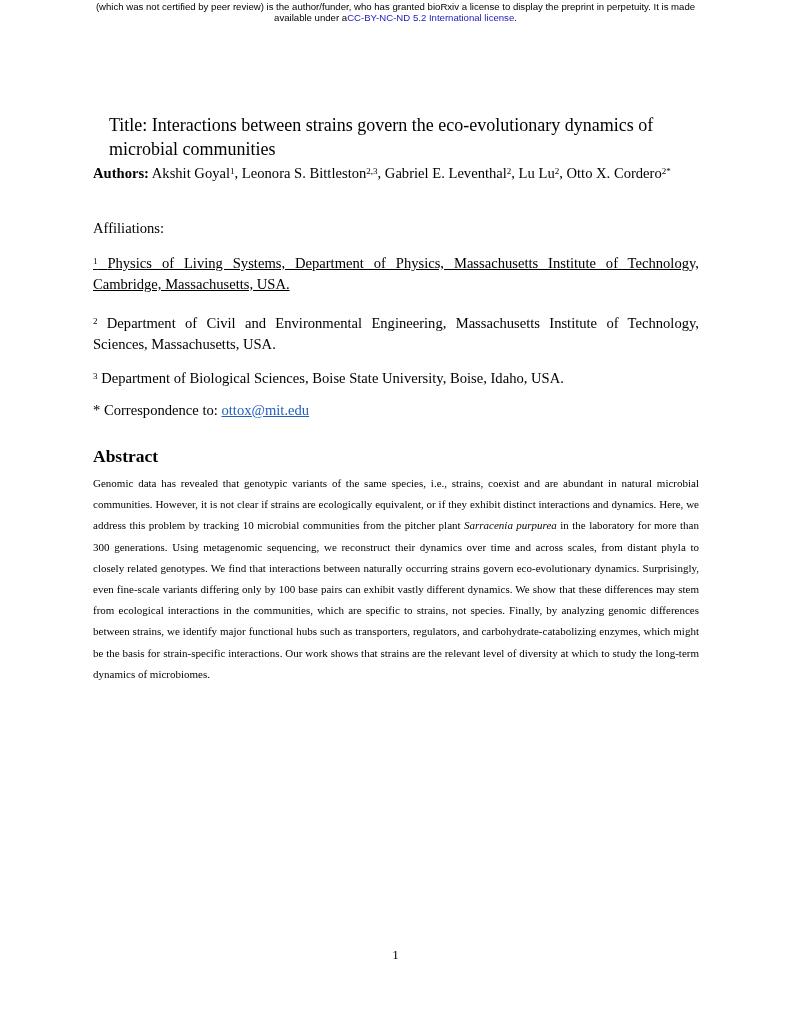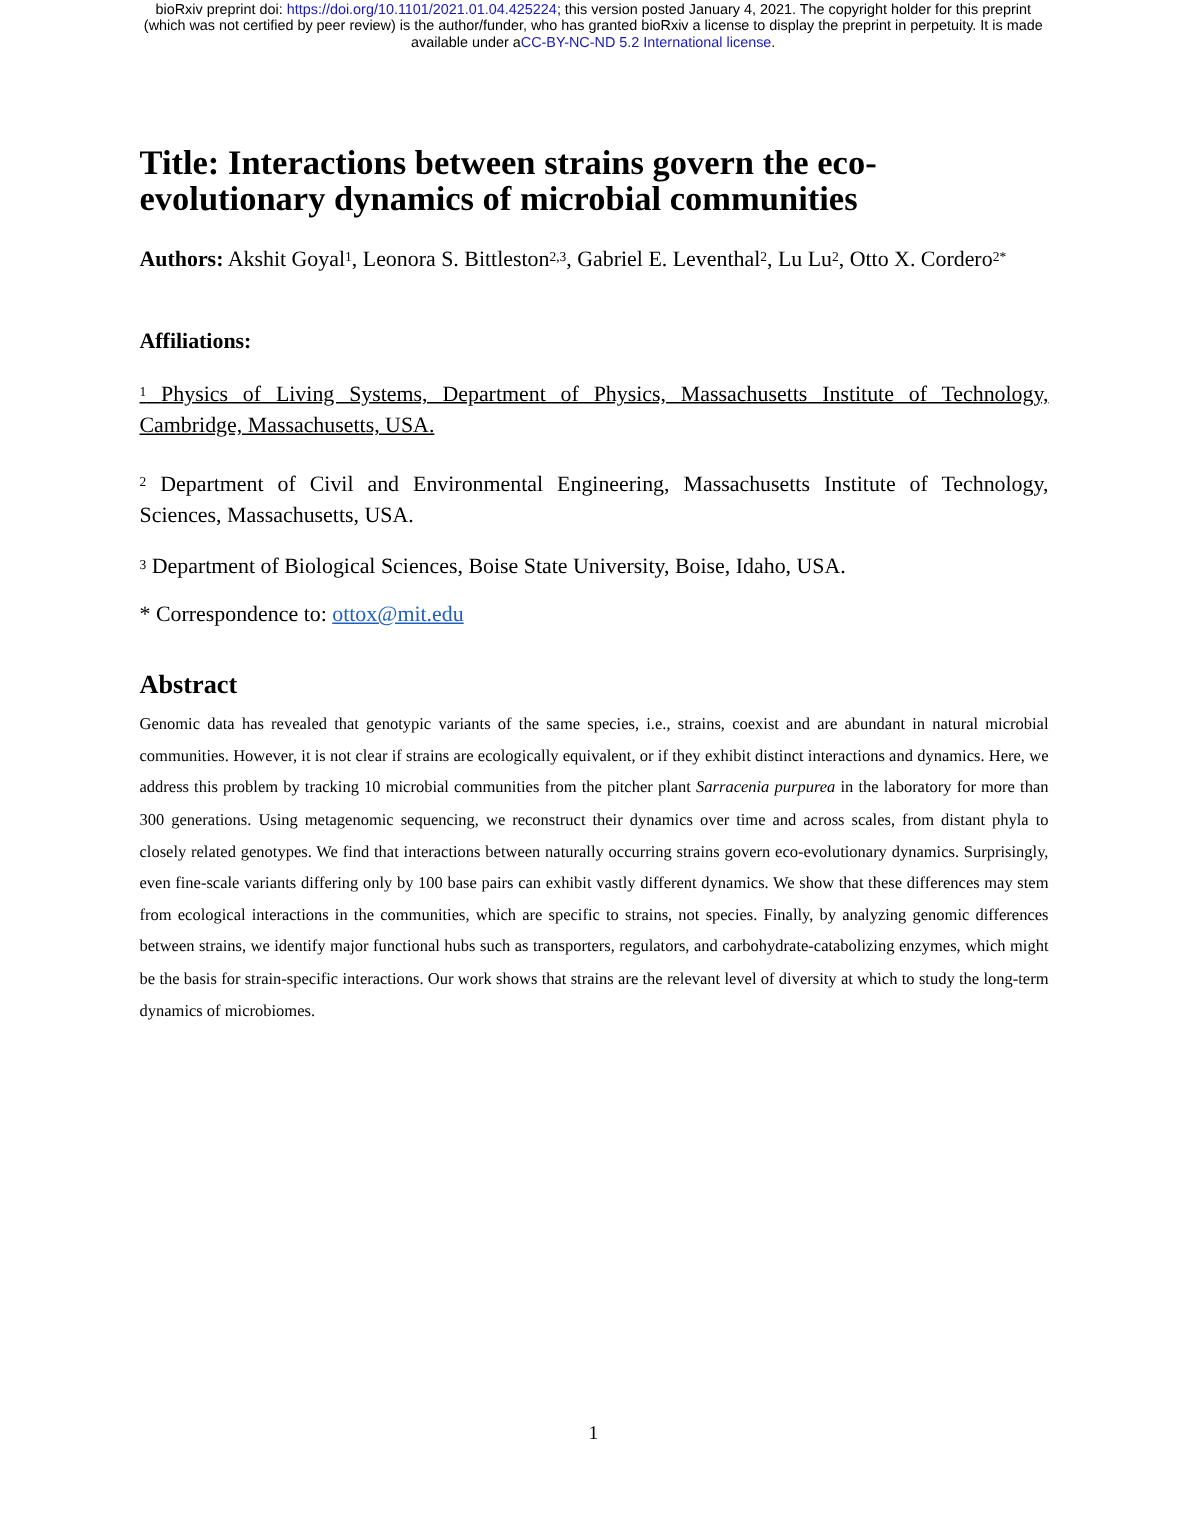--- a/index.html
+++ b/index.html
@@ -9,48 +9,45 @@
     text-align: center;
     font-family: "Liberation Sans", sans-serif;
     font-size: 9.6px; line-height: 11px; color: #000;
   }
   .header a { color: #1a1ab8; text-decoration: none; }
   .page {
     position: absolute; left: 93px; width: 606px;
     font-family: "Liberation Serif", serif;
   }
   .title {
-    top: 97px; font-size: 23px; font-weight: bold; line-height: 24px; margin: 0;
+    top: 97px; font-size: 18px; font-weight: normal; line-height: 24px; margin: 16px;
   }
   .authors { top: 163px; font-size: 14.6px; line-height: 21px; text-align: justify; text-align-last: left; }
   .authors b { font-weight: bold; font-family: Liberation Serif, serif; }
   sup { font-size: 9px; vertical-align: top; position: relative; top: -2px; }
-  .aff-label { top: 220px; font-size: 14.6px; font-weight: bold; }
+  .aff-label { top: 220px; font-size: 14.6px; font-weight: normal; }
   .aff { font-size: 14.6px; line-height: 21px; text-align: justify; }
   .aff1 { top: 253px; text-decoration: underline; }
   .aff2 { top: 313px; }
   .aff3 { top: 368px; }
   .corr { top: 402px; font-size: 14.6px; }
   .corr a { color: #1f5fbf; text-decoration: underline; }
   .abs-head { top: 446px; font-size: 17.5px; font-weight: bold; }
   .abstract {
     top: 473px; font-size: 11px; line-height: 21.2px; text-align: justify;
   }
   .pagenum {
     position: absolute; top: 947px; left: 0; width: 791px; text-align: center;
     font-family: "Liberation Serif", serif; font-size: 13px;
   }
 </style>
 </head>
 <body>
 
 <div class="header">
-  <div>
-    <span>bioRxiv preprint doi: </span><a>https://doi.org/10.1101/2021.01.04.425224</a><span>; this version posted January 4, 2021. The copyright holder for this preprint</span>
-  </div>
   <div>(which was not certified by peer review) is the author/funder, who has granted bioRxiv a license to display the preprint in perpetuity. It is made</div>
   <div>
     <span>available under a</span><a>CC-BY-NC-ND 5.2 International license</a><span>.</span>
   </div>
 </div>
 
 <h1 class="page title">Title: Interactions between strains govern the eco-evolutionary dynamics of microbial communities</h1>
 
 <div class="page authors">
   <b>Authors:</b>

